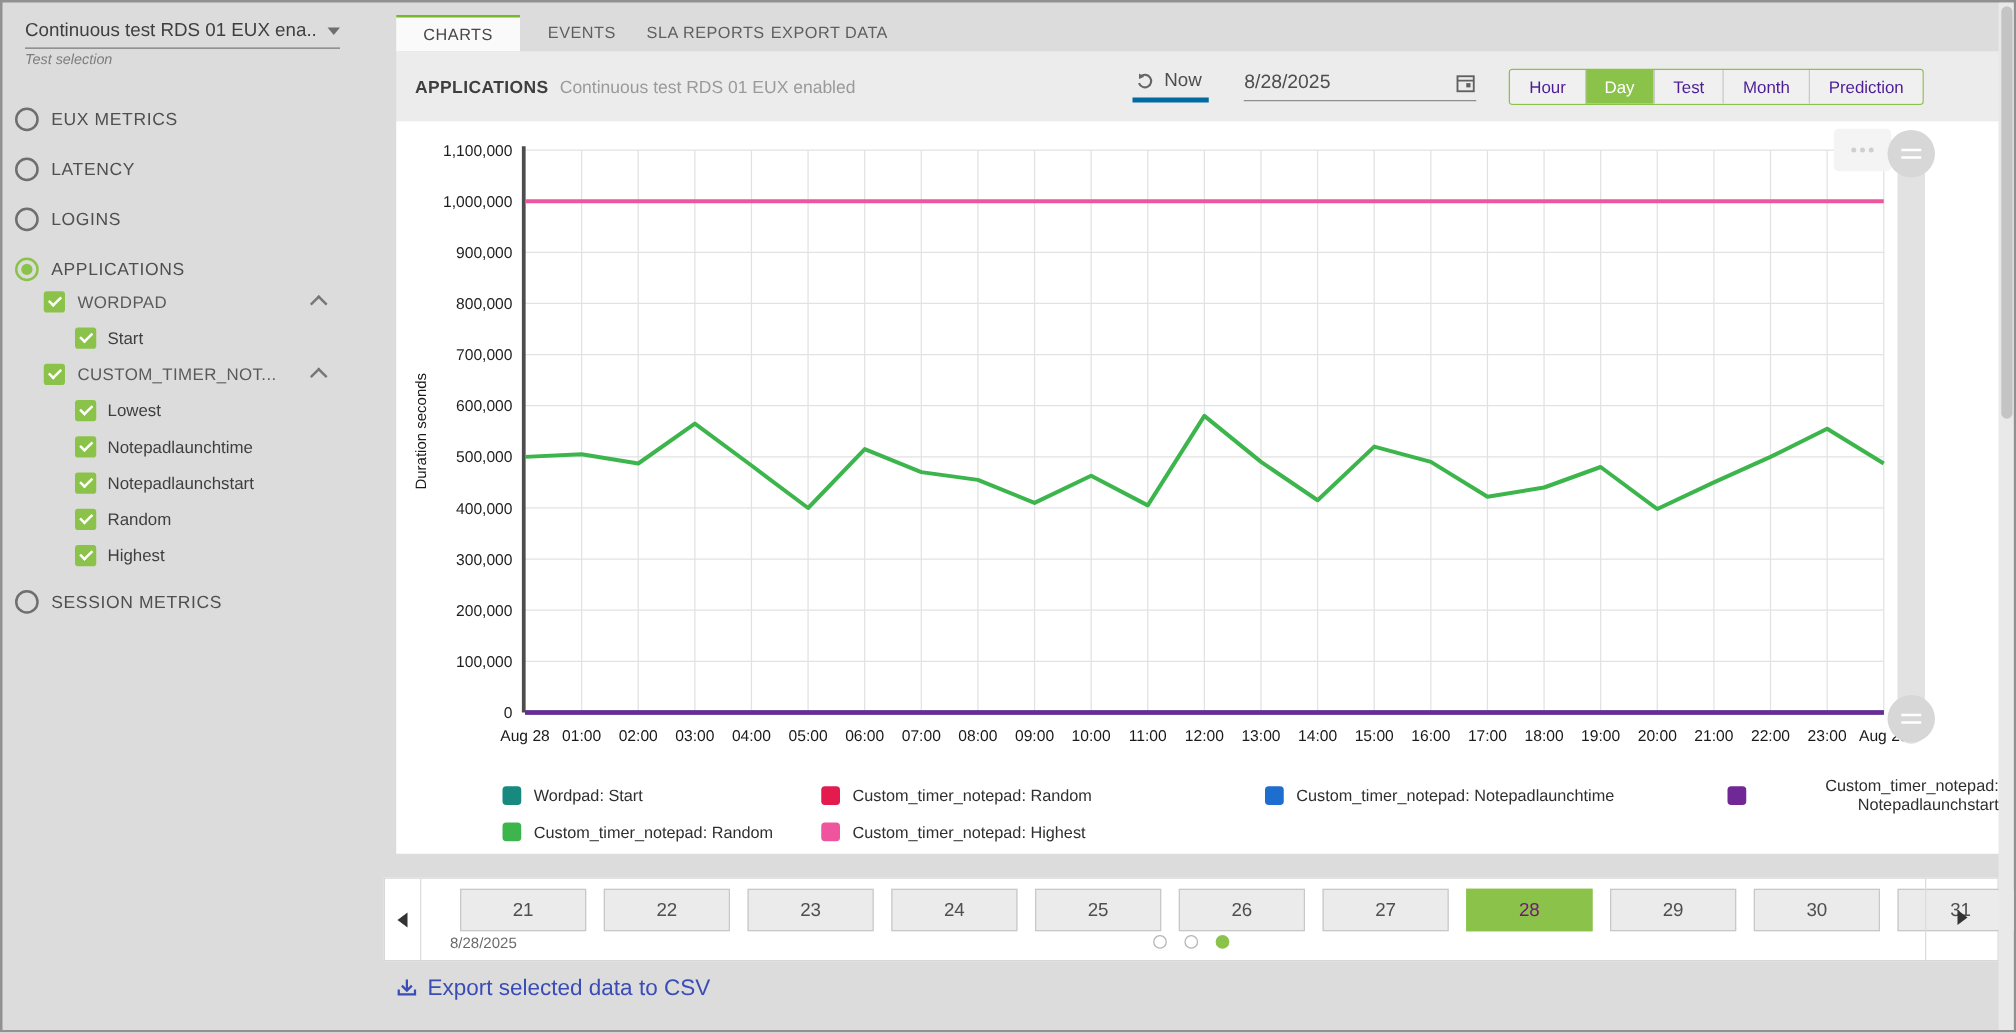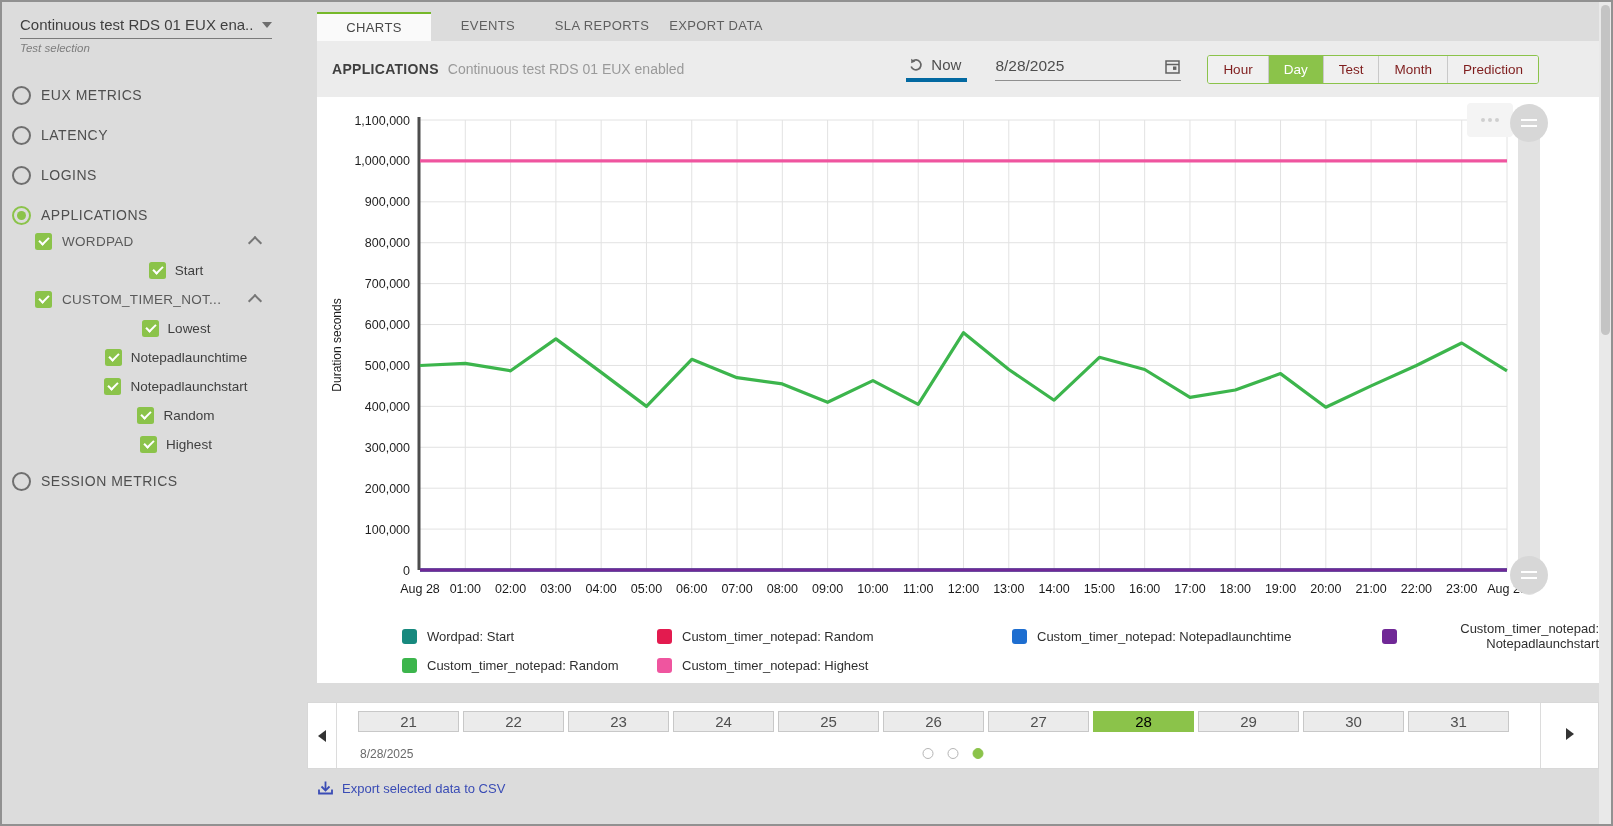--- a/index.html
+++ b/index.html
@@ -17,47 +17,47 @@
   .side-list{position:absolute;left:10px;top:81px;right:10px;}
   .radio-row{display:flex;align-items:center;height:24px;margin-bottom:16px;cursor:pointer;}
   .radio{width:15px;height:15px;border:2px solid #6f6f6f;border-radius:50%;margin-right:10px;
          display:flex;align-items:center;justify-content:center;flex:none;}
   .radio.sel{border-color:#8bc34a;}
   .radio.sel::after{content:"";width:9px;height:9px;border-radius:50%;background:#8bc34a;}
   .radio-label{font-size:14px;color:#4f4f4f;letter-spacing:.5px;}
   .groups{margin-top:-13px;margin-bottom:14px;}
   .group-row,.child-row{display:flex;align-items:center;height:22px;margin-bottom:7px;cursor:pointer;}
   .group-row{margin-left:23px;}
-  .child-row{margin-left:48px;justify-content:center;}
+  .child-row{margin-left:48px;}
   .checkbox{width:17px;height:17px;background:#8bc34a;border-radius:2.5px;flex:none;position:relative;}
   .checkbox::after{content:"";position:absolute;left:4px;top:4px;width:8px;height:4px;
                    border-left:2px solid #fff;border-bottom:2px solid #fff;transform:rotate(-45deg);}
   .group-label{font-size:13.5px;color:#5a5a5a;letter-spacing:.3px;margin-left:10px;}
   .child-label{font-size:13.5px;color:#3f3f3f;margin-left:9px;}
   .chev{width:8px;height:8px;border-left:2px solid #777;border-top:2px solid #777;
         transform:rotate(45deg);margin-left:auto;margin-right:32px;margin-top:4px;}
 
   
   .tabs{position:absolute;left:315px;top:10px;display:flex;height:29px;}
-  .tab{width:114px;text-align:center;line-height:28px;font-size:13px;color:#5f5f5f;
+  .tab{width:99px;text-align:center;line-height:28px;font-size:13px;color:#5f5f5f;
        letter-spacing:.4px;cursor:pointer;box-sizing:border-box;}
   .tab.active{background:#fafafa;border-top:2px solid #76b82a;color:#474747;}
 
   
   .header{position:absolute;left:315px;top:39px;width:1282px;height:56px;background:#ececec;
           display:flex;align-items:center;box-sizing:border-box;padding:0 0 0 15px;}
   .title{font-size:14px;font-weight:bold;color:#3f3f3f;letter-spacing:.3px;}
   .subtitle{font-size:14px;color:#9a9a9a;margin-left:9px;text-align:right;}
   .now-btn{margin-left:auto;display:flex;align-items:center;gap:7px;color:#4e4e4e;font-size:15px;
            border-bottom:4px solid #0369a1;padding:0 6px 5px 2px;cursor:pointer;}
   .date-field{width:186px;margin-left:28px;display:flex;align-items:center;justify-content:space-between;
               border-bottom:1px solid #8f8f8f;padding-bottom:5px;font-size:15.5px;color:#4e4e4e;cursor:text;}
   .range-group{display:flex;border:1px solid #8bc34a;border-radius:3px;overflow:hidden;
                margin-left:26px;margin-right:60px;}
-  .range-btn{padding:0 15px;height:27px;line-height:27px;font-size:13.5px;color:#7f1d1d;background:#f0f0f0;
+  .range-btn{padding:0 15px;height:27px;line-height:27px;font-size:13.5px;color:#4c1d95;background:#f0f0f0;
              border-left:1px solid #c9c9c9;cursor:pointer;}
   .range-btn:first-child{border-left:none;}
   .range-btn.active{background:#8bc34a;color:#fff;}
 
   
   .chart-panel{position:absolute;left:315px;top:95px;width:1282px;height:586px;background:#fff;}
   .chart-svg{position:absolute;left:10px;top:8px;width:1190px;height:505px;overflow:visible;}
   .legend{position:absolute;left:85px;top:524px;display:grid;
           grid-template-columns:255px 355px 370px auto;row-gap:7px;}
   .leg-item{display:flex;align-items:center;gap:10px;font-size:13px;color:#2f2f2f;text-align:right;}
@@ -79,32 +79,32 @@
   .tl-prev{position:absolute;left:0;top:0;width:28px;height:100%;border-right:1px solid #dcdcdc;
            display:flex;align-items:center;justify-content:center;cursor:pointer;}
   .tl-next{position:absolute;right:0;top:0;width:58px;height:100%;border-left:1px solid #dcdcdc;
            display:flex;align-items:flex-start;justify-content:center;padding-top:25px;
            box-sizing:border-box;cursor:pointer;}
   .tri-left{width:0;height:0;border-top:6px solid transparent;border-bottom:6px solid transparent;
             border-right:8px solid #333;}
   .tri-right{width:0;height:0;border-top:6px solid transparent;border-bottom:6px solid transparent;
              border-left:8px solid #333;}
   .days{position:absolute;left:50px;top:8px;display:flex;gap:4px;}
-  .day-btn{width:101px;height:21px;background:#ebebeb;border:1px solid #c8c8c8;box-sizing:border-box;
-           display:flex;align-items:center;justify-content:center;font-size:15px;color:#4f4f4f;cursor:pointer;}
-  .day-btn.active{background:#8bc34a;border-color:#8bc34a;color:#000000;}
+  .day-btn{width:101px;height:34px;background:#ebebeb;border:1px solid #c8c8c8;box-sizing:border-box;
+           display:flex;align-items:center;justify-content:center;font-size:15px;color:#4f4f4f;cursor:pointer;margin-left:10px;}
+  .day-btn.active{background:#8bc34a;border-color:#8bc34a;color:#701a75;}
   .tl-date{position:absolute;left:52px;top:44px;font-size:12px;color:#6a6a6a;}
   .dots{position:absolute;left:50%;transform:translateX(-50%);top:45px;display:flex;gap:14px;}
   .dot{width:11px;height:11px;border-radius:50%;border:1.5px solid #b5b5b5;background:#fff;
        box-sizing:border-box;cursor:pointer;}
   .dot.active{background:#8bc34a;border-color:#8bc34a;}
 
   
   .export{position:absolute;left:315px;top:778px;display:flex;align-items:center;gap:8px;
-          color:#3a4cb5;font-size:13px;cursor:pointer;}
+          color:#3a4cb5;font-size:18px;cursor:pointer;}
 
   
   .scrollbar{position:absolute;right:0;top:0;width:12px;height:100%;background:#e9e9e9;}
   .thumb{position:absolute;right:1px;top:3px;width:9px;height:330px;background:#c4c4c4;border-radius:5px;}
 </style>
 </head>
 <body>
 
 <div class="page">
 

